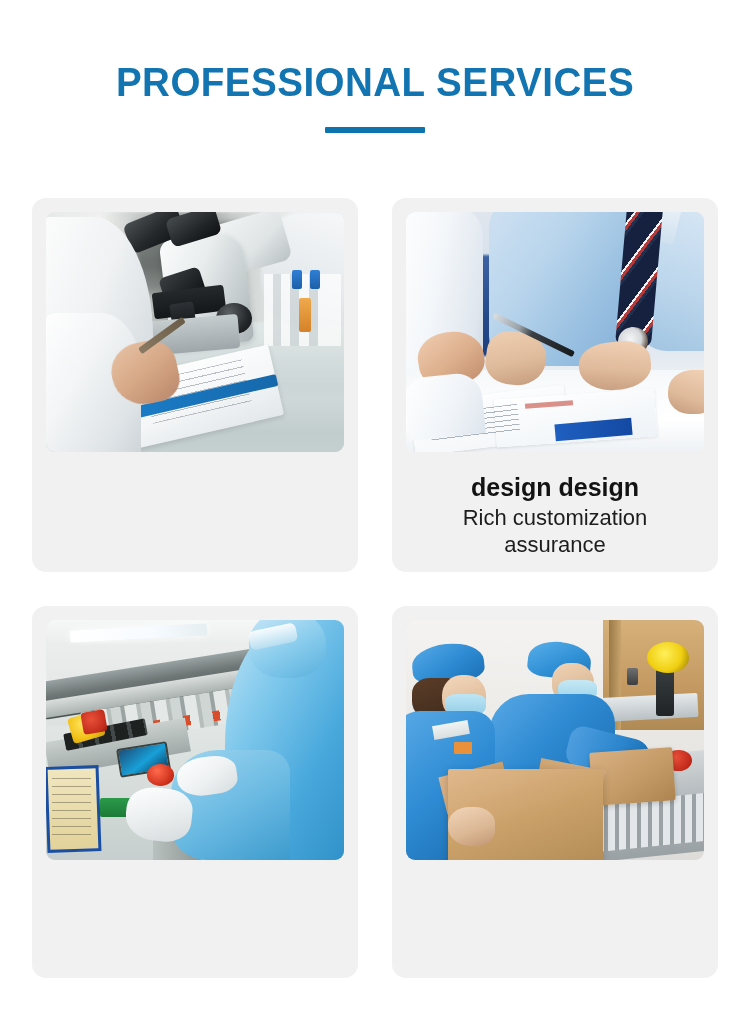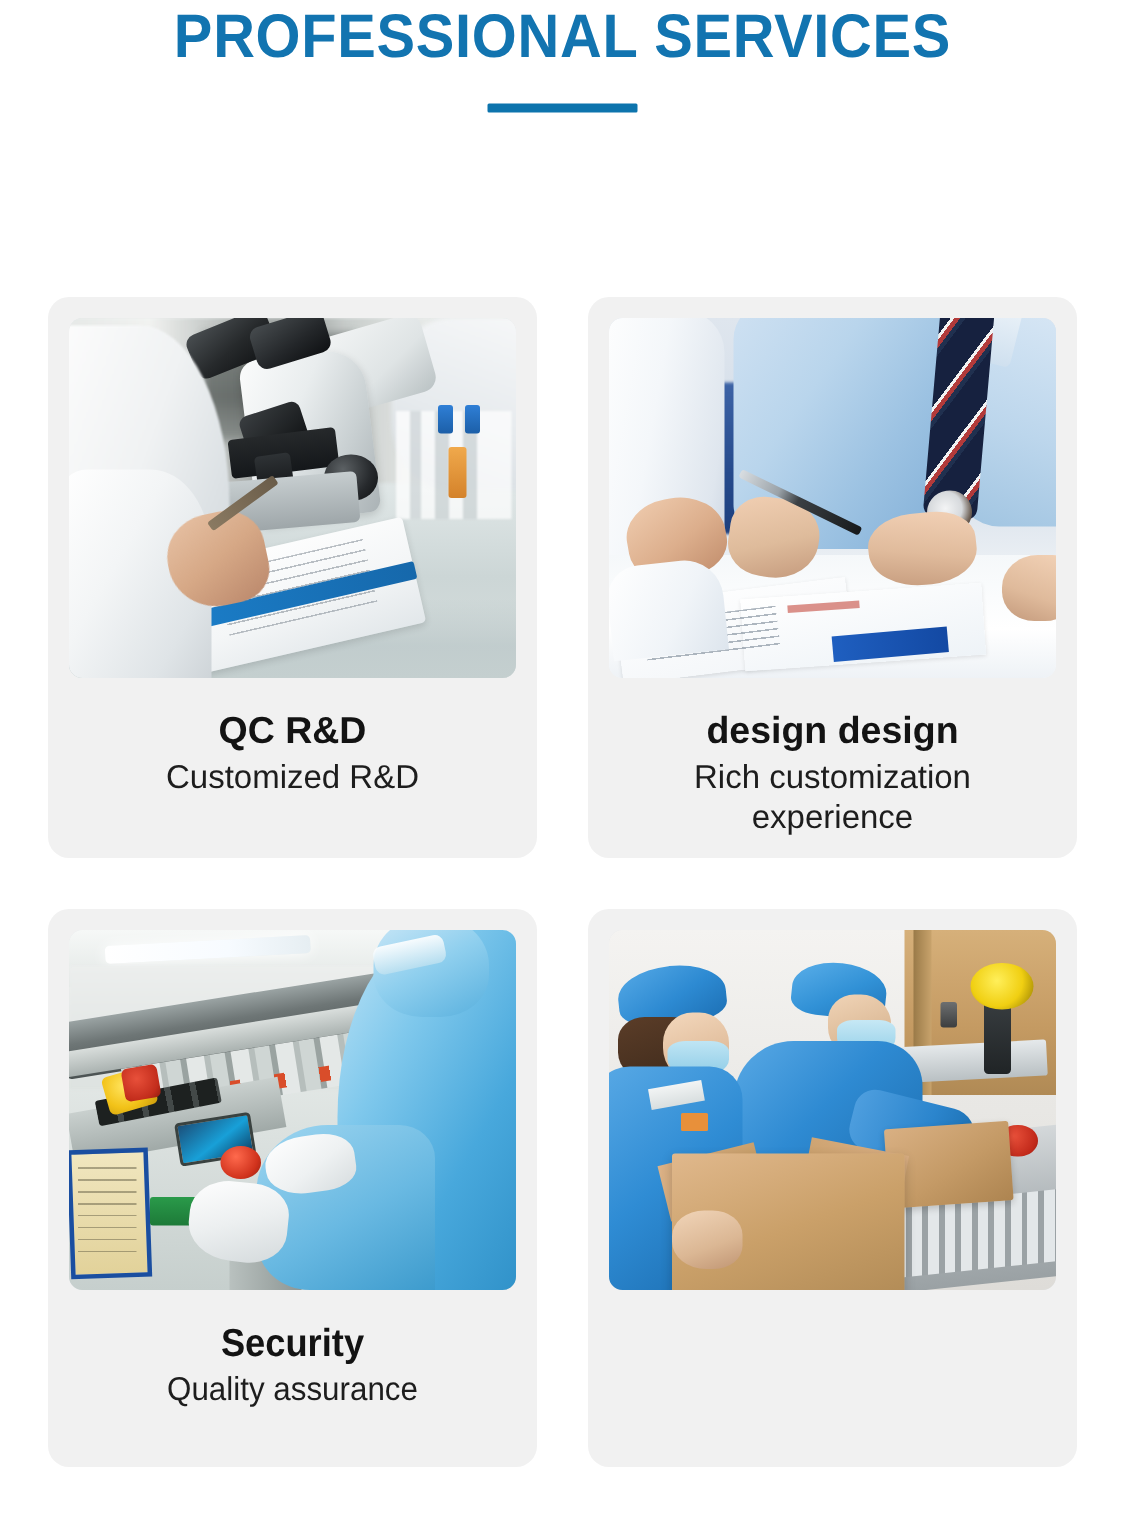--- a/index.html
+++ b/index.html
@@ -10,20 +10,21 @@
   body {
     width: 750px;
     height: 1012px;
     font-family: "Liberation Sans", sans-serif;
     overflow: hidden;
     position: relative;
   }
 
   
   .page-header {
+    padding-top: 58px;
     text-align: center;
   }
   .page-title {
     font-family: "Liberation Sans", sans-serif;
     font-size: 41px;
     font-weight: bold;
     letter-spacing: 0.5px;
     color: #1274b0;
     line-height: 48px;
     margin: 0;
@@ -687,24 +688,20 @@
       <div class="layer p1-base"></div>
       <div class="layer p1-coat-left"></div>
       <div class="layer p1-desk-gloss"></div>
       <div class="layer p1-clipboard"></div>
       <div class="layer p1-clip-lines"></div>
       <div class="layer p1-clip-edge"></div>
       <div class="layer p1-sleeve"></div>
       <div class="layer p1-hand"></div>
       <div class="layer p1-pen"></div>
     </div>
-    <div class="card-text">
-      <p class="card-title">QC R&amp;D</p>
-      <p class="card-subtitle">Customized R&amp;D</p>
-    </div>
   </div>
 
   <div class="service-card card-r1">
     <div class="card-photo">
       <div class="layer p2-bg"></div>
       <div class="layer p2-chair"></div>
       <div class="layer p2-shirt-white"></div>
       <div class="layer p2-shirt-blue2"></div>
       <div class="layer p2-shirt-blue"></div>
       <div class="layer p2-collar"></div>
@@ -718,21 +715,21 @@
       <div class="layer p2-hand-a"></div>
       <div class="layer p2-hand-b"></div>
       <div class="layer p2-watch"></div>
       <div class="layer p2-hand-c"></div>
       <div class="layer p2-hand-d"></div>
       <div class="layer p2-arm-white"></div>
       <div class="layer p2-pen"></div>
     </div>
     <div class="card-text">
       <p class="card-title">design design</p>
-      <p class="card-subtitle">Rich customization experience</p>
+      <p class="card-subtitle">Rich customization assurance</p>
     </div>
   </div>
 
   <div class="service-card card-r2">
     <div class="card-photo">
       <div class="layer p3-bg"></div>
       <div class="layer p3-ceiling"></div>
       <div class="layer p3-light"></div>
       <div class="layer p3-wall"></div>
       <div class="layer p3-machine-top"></div>
@@ -748,24 +745,20 @@
       <div class="layer p3-placard-lines"></div>
       <div class="layer p3-floorpost"></div>
       <div class="layer p3-greensign"></div>
       <div class="layer p3-suit"></div>
       <div class="layer p3-hood"></div>
       <div class="layer p3-goggles"></div>
       <div class="layer p3-sleeve"></div>
       <div class="layer p3-redbtn"></div>
       <div class="layer p3-glove-a"></div>
       <div class="layer p3-glove-b"></div>
-    </div>
-    <div class="card-text">
-      <p class="card-title">Security</p>
-      <p class="card-subtitle">Quality assurance</p>
     </div>
   </div>
 
   <div class="service-card card-r2 card-wide">
     <div class="card-photo">
       <div class="layer p4-bg"></div>
       <div class="layer p4-wall"></div>
       <div class="layer p4-woodpanel"></div>
       <div class="layer p4-woodedge"></div>
       <div class="layer p4-latch"></div>

